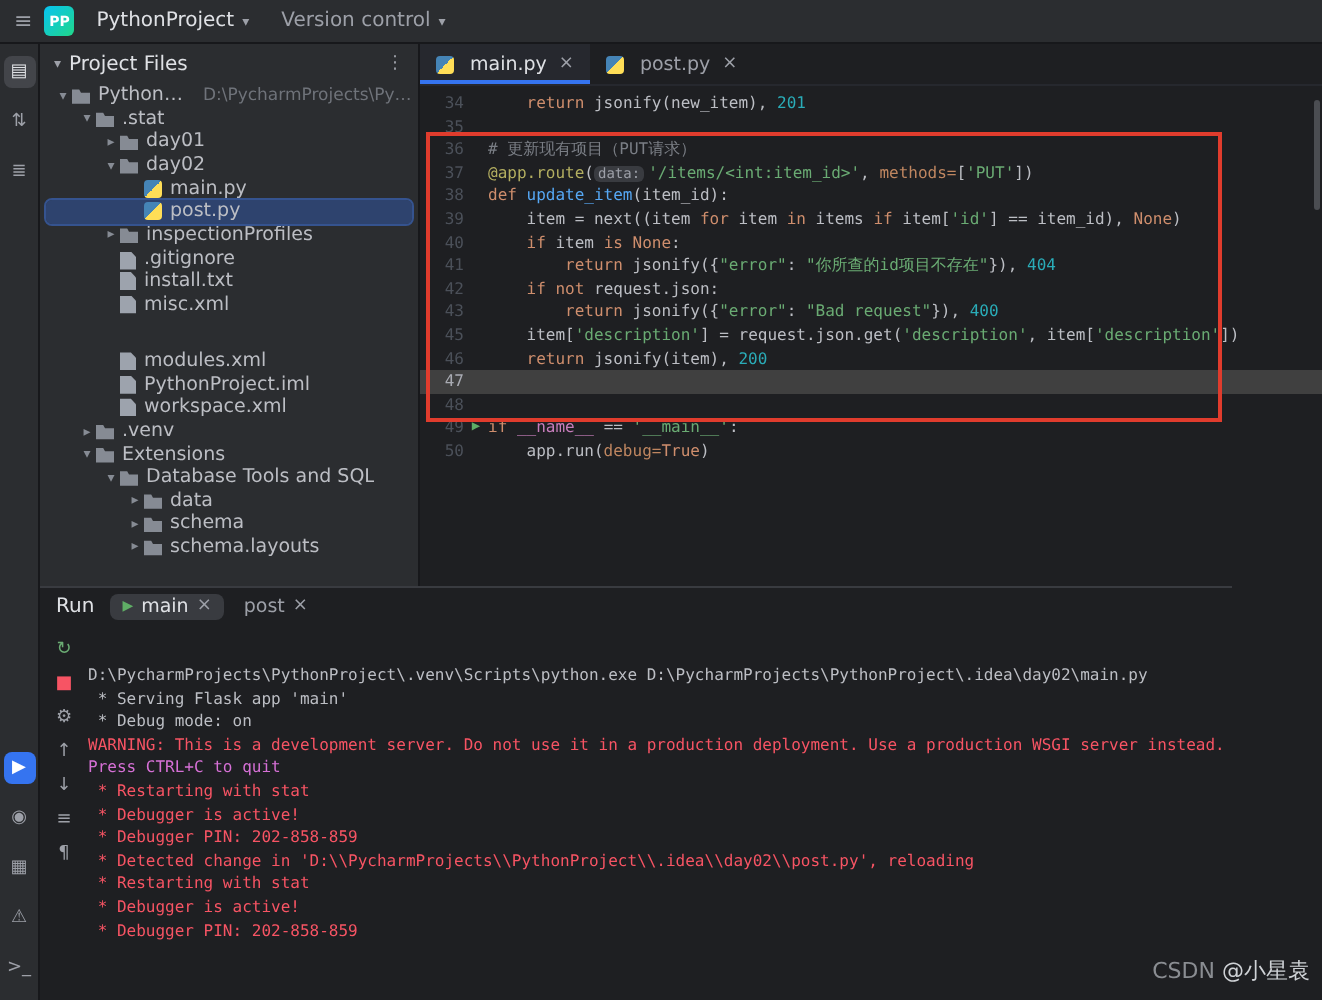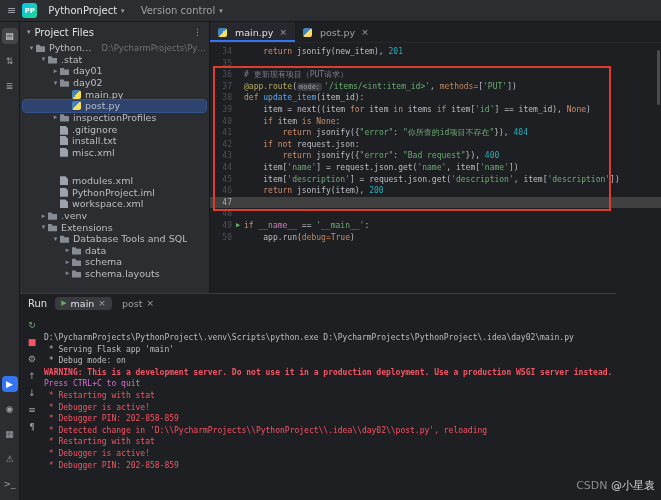--- a/index.html
+++ b/index.html
@@ -69,21 +69,21 @@
   .rtabs{display:flex;align-items:center;gap:4px;}
   .rtab{display:flex;align-items:center;gap:4px;padding:1px 6px;border-radius:4px;color:#9da0a8;font-size:9.5px;}
   .rtab.active{background:#393b40;color:#dfe1e5;}
   .runicon{color:#5fad65;font-size:7px;}
   .rclose{font-size:9px;color:#9da0a8;}
   .run-body{position:absolute;left:0;top:18px;right:0;bottom:0;display:flex;}
   .rtoolbar{width:24px;flex:none;display:flex;flex-direction:column;align-items:center;gap:7px;padding-top:8px;}
   .rtool{font-size:9px;color:#9da0a8;line-height:10px;}
   .console{flex:1;padding-top:20px;font-family:"DejaVu Sans Mono",monospace;font-size:8px;overflow:hidden;}
   .con-line{height:11.6px;line-height:11.6px;white-space:pre;}
-  .con-norm{color:#bcbec4}.con-err{color:#f75464}.con-warn{color:#f75464;font-weight:bold}
+  .con-norm{color:#bcbec4}.con-err{color:#f75464}.con-warn{color:#f75464;font-weight:normal}
   .con-link{color:#548af7;text-decoration:underline}.con-magenta{color:#d670d6}
   .watermark{position:absolute;right:6px;bottom:7px;font-size:11px;color:#8a8d92;text-align:center;}
   .watermark .wuser{color:#cfd2d6;}
 </style>
 </head>
 <body>
 
 <div id="app">
 
   <div class="titlebar">
@@ -246,21 +246,21 @@
             <span class="code-text"></span>
           </div>
           <div class="code-line">
             <span class="gutter">36</span>
             <span class="gutter-icon"></span>
             <span class="code-text"><span class="tok-com"># 更新现有项目（PUT请求）</span></span>
           </div>
           <div class="code-line">
             <span class="gutter">37</span>
             <span class="gutter-icon"></span>
-            <span class="code-text"><span class="tok-dec">@app.route</span><span class="tok-txt">(</span><span class="tok-hint">mode:</span><span class="tok-str">'/items/&lt;int:item_id&gt;'</span><span class="tok-txt">, </span><span class="tok-named">methods=</span><span class="tok-txt">[</span><span class="tok-str">'PUT'</span><span class="tok-txt">])</span></span>
+            <span class="code-text"><span class="tok-dec">@app.route</span><span class="tok-txt">(</span><span class="tok-hint">data:</span><span class="tok-str">'/items/&lt;int:item_id&gt;'</span><span class="tok-txt">, </span><span class="tok-named">methods=</span><span class="tok-txt">[</span><span class="tok-str">'PUT'</span><span class="tok-txt">])</span></span>
           </div>
           <div class="code-line">
             <span class="gutter">38</span>
             <span class="gutter-icon"></span>
             <span class="code-text"><span class="tok-kw">def </span><span class="tok-fn">update_item</span><span class="tok-txt">(item_id):</span></span>
           </div>
           <div class="code-line">
             <span class="gutter">39</span>
             <span class="gutter-icon"></span>
             <span class="code-text"><span class="tok-txt">    item = next((item </span><span class="tok-kw">for</span><span class="tok-txt"> item </span><span class="tok-kw">in</span><span class="tok-txt"> items </span><span class="tok-kw">if</span><span class="tok-txt"> item[</span><span class="tok-str">'id'</span><span class="tok-txt">] == item_id), </span><span class="tok-kw">None</span><span class="tok-txt">)</span></span>
@@ -277,25 +277,20 @@
           </div>
           <div class="code-line">
             <span class="gutter">42</span>
             <span class="gutter-icon"></span>
             <span class="code-text"><span class="tok-txt">    </span><span class="tok-kw">if</span><span class="tok-txt"> </span><span class="tok-kw">not</span><span class="tok-txt"> request.json:</span></span>
           </div>
           <div class="code-line">
             <span class="gutter">43</span>
             <span class="gutter-icon"></span>
             <span class="code-text"><span class="tok-txt">        </span><span class="tok-kw">return</span><span class="tok-txt"> jsonify({</span><span class="tok-str">"error"</span><span class="tok-txt">: </span><span class="tok-str">"Bad request"</span><span class="tok-txt">}), </span><span class="tok-num">400</span></span>
-          </div>
-          <div class="code-line">
-            <span class="gutter">44</span>
-            <span class="gutter-icon"></span>
-            <span class="code-text"><span class="tok-txt">    item[</span><span class="tok-str">'name'</span><span class="tok-txt">] = request.json.get(</span><span class="tok-str">'name'</span><span class="tok-txt">, item[</span><span class="tok-str">'name'</span><span class="tok-txt">])</span></span>
           </div>
           <div class="code-line">
             <span class="gutter">45</span>
             <span class="gutter-icon"></span>
             <span class="code-text"><span class="tok-txt">    item[</span><span class="tok-str">'description'</span><span class="tok-txt">] = request.json.get(</span><span class="tok-str">'description'</span><span class="tok-txt">, item[</span><span class="tok-str">'description'</span><span class="tok-txt">])</span></span>
           </div>
           <div class="code-line">
             <span class="gutter">46</span>
             <span class="gutter-icon"></span>
             <span class="code-text"><span class="tok-txt">    </span><span class="tok-kw">return</span><span class="tok-txt"> jsonify(item), </span><span class="tok-num">200</span></span>

